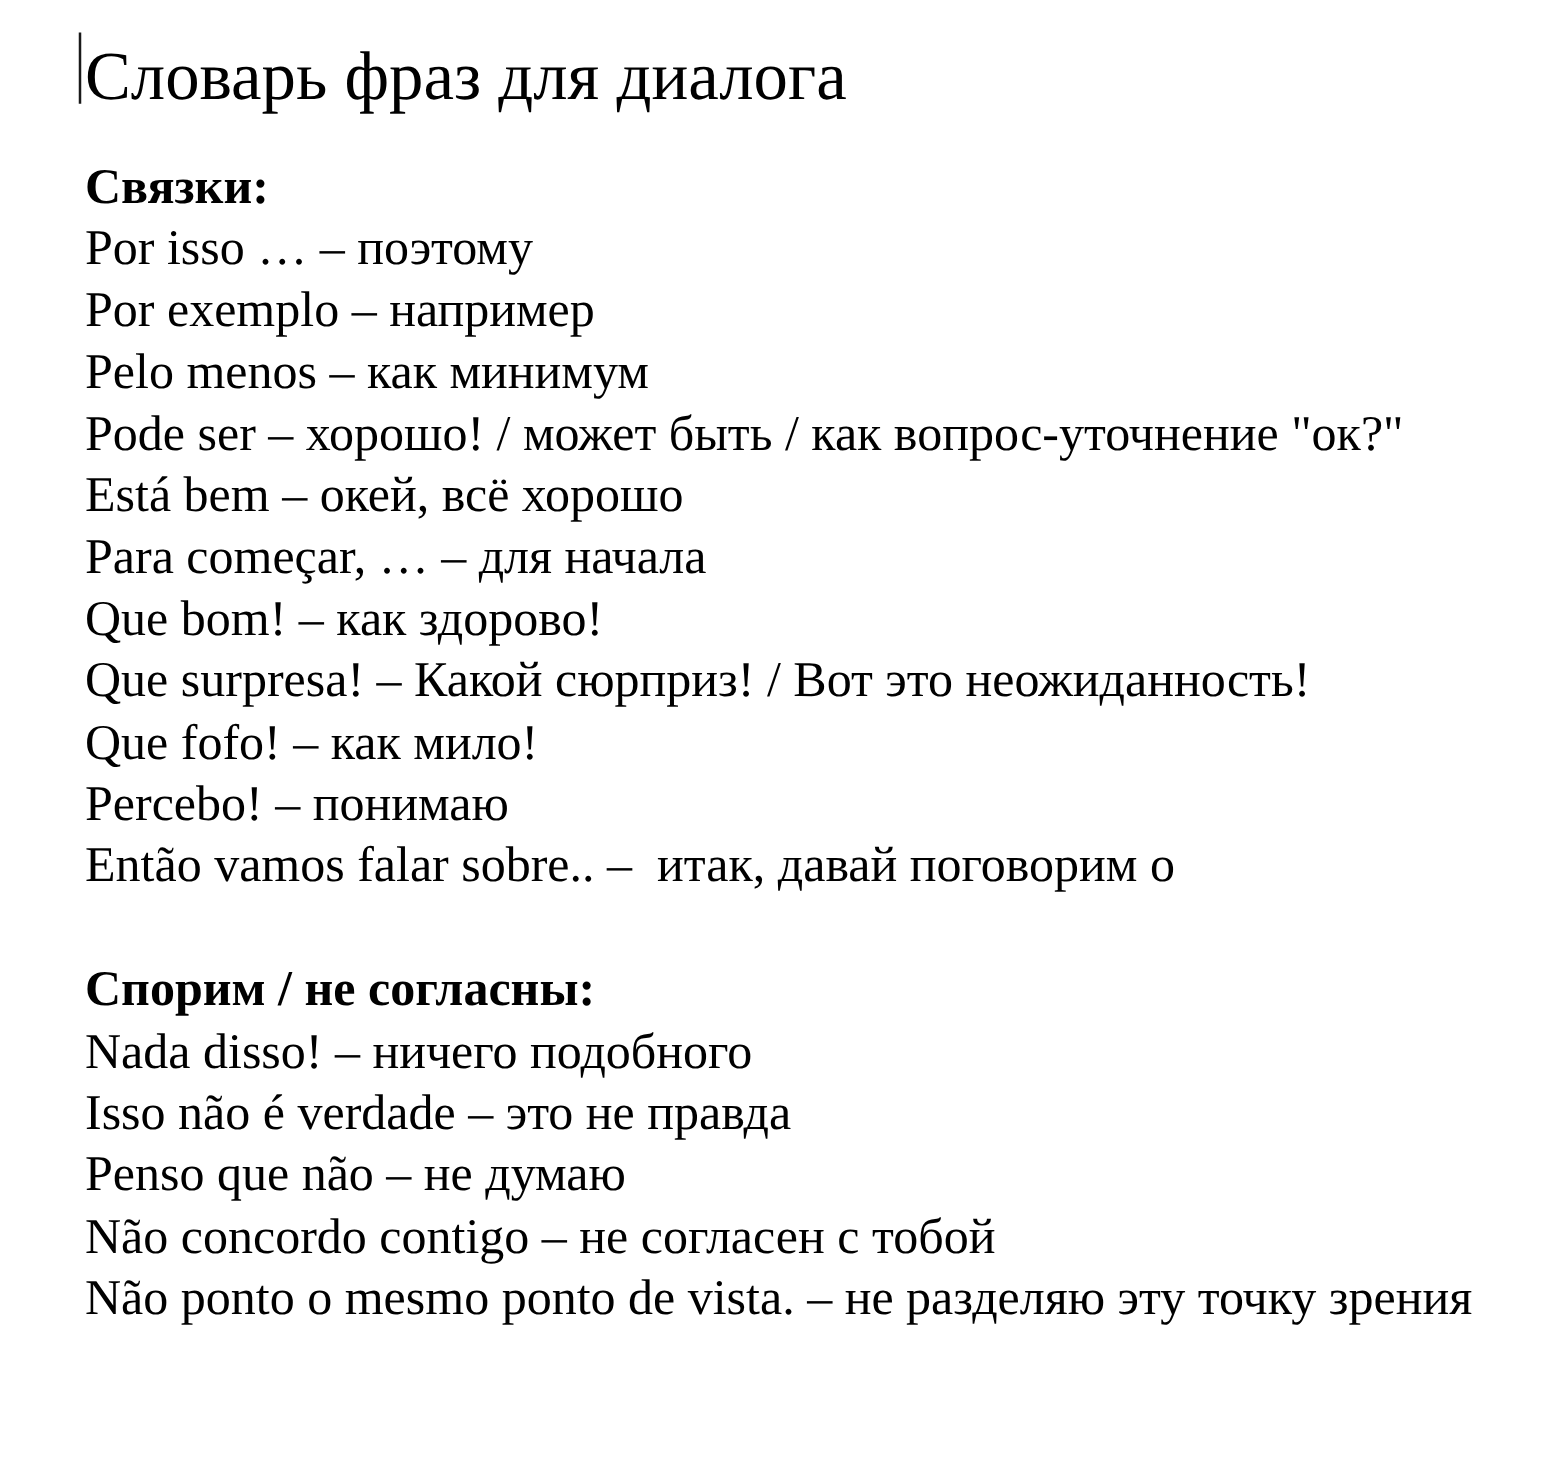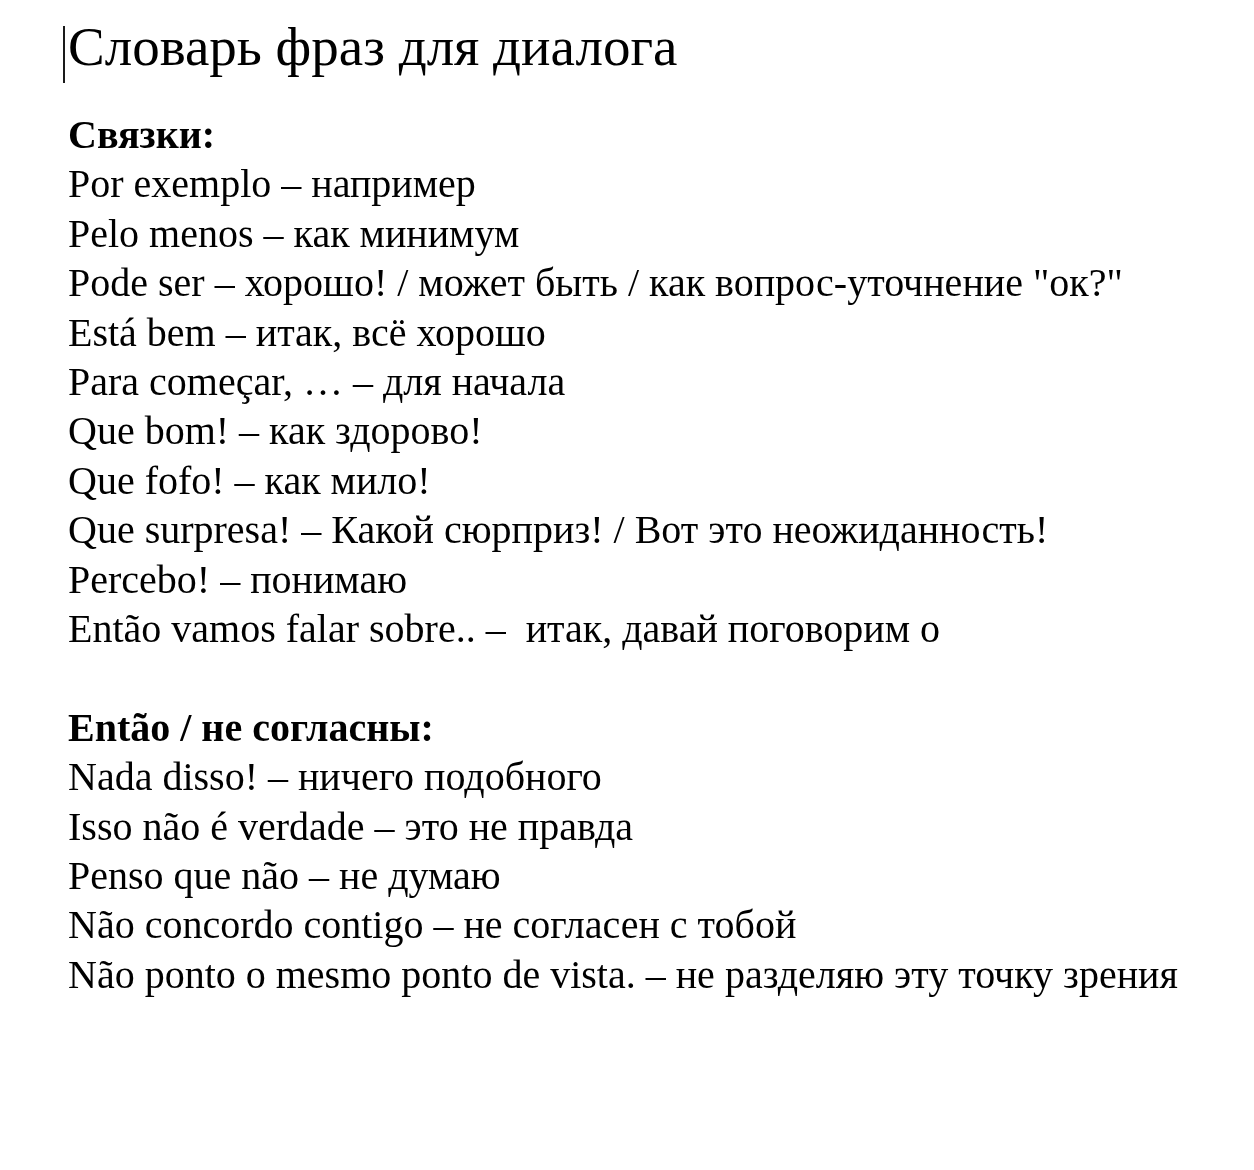--- a/index.html
+++ b/index.html
@@ -9,21 +9,21 @@
   }
   .page {
     position: relative;
     width: 1254px;
     height: 1170px;
     background: #ffffff;
     color: #000000;
     font-family: "Liberation Serif", "DejaVu Serif", serif;
     overflow: hidden;
     box-sizing: border-box;
-    padding: 16px 40px 0 68px;
+    padding: 30px 40px 0 68px;
   }
   .caret {
     position: absolute;
     left: 63px;
     top: 26px;
     width: 2px;
     height: 57px;
     background: #1a1a1a;
   }
   .doc-title {
@@ -49,33 +49,34 @@
 </head>
 <body>
 
 <div class="page">
 
   <span class="caret"></span>
 
   <h1 class="doc-title">Словарь фраз для диалога</h1>
 
   <p class="line heading">Связки:</p>
+  <p class="line">Por isso … – поэтому</p>
   <p class="line">Por exemplo – например</p>
   <p class="line">Pelo menos – как минимум</p>
   <p class="line">Pode ser – хорошо! / может быть / как вопрос-уточнение "ок?"</p>
-  <p class="line">Está bem – итак, всё хорошо</p>
+  <p class="line">Está bem – окей, всё хорошо</p>
   <p class="line">Para começar, … – для начала</p>
   <p class="line">Que bom! – как здорово!</p>
+  <p class="line">Que surpresa! – Какой сюрприз! / Вот это неожиданность!</p>
   <p class="line">Que fofo! – как мило!</p>
-  <p class="line">Que surpresa! – Какой сюрприз! / Вот это неожиданность!</p>
   <p class="line">Percebo! – понимаю</p>
   <p class="line">Então vamos falar sobre.. –  итак, давай поговорим о</p>
 
   <div class="blank-line"></div>
 
-  <p class="line heading">Então / не согласны:</p>
+  <p class="line heading">Спорим / не согласны:</p>
   <p class="line">Nada disso! – ничего подобного</p>
   <p class="line">Isso não é verdade – это не правда</p>
   <p class="line">Penso que não – не думаю</p>
   <p class="line">Não concordo contigo – не согласен с тобой</p>
   <p class="line">Não ponto o mesmo ponto de vista. – не разделяю эту точку зрения</p>
 
 </div>
 
 </body></html>

